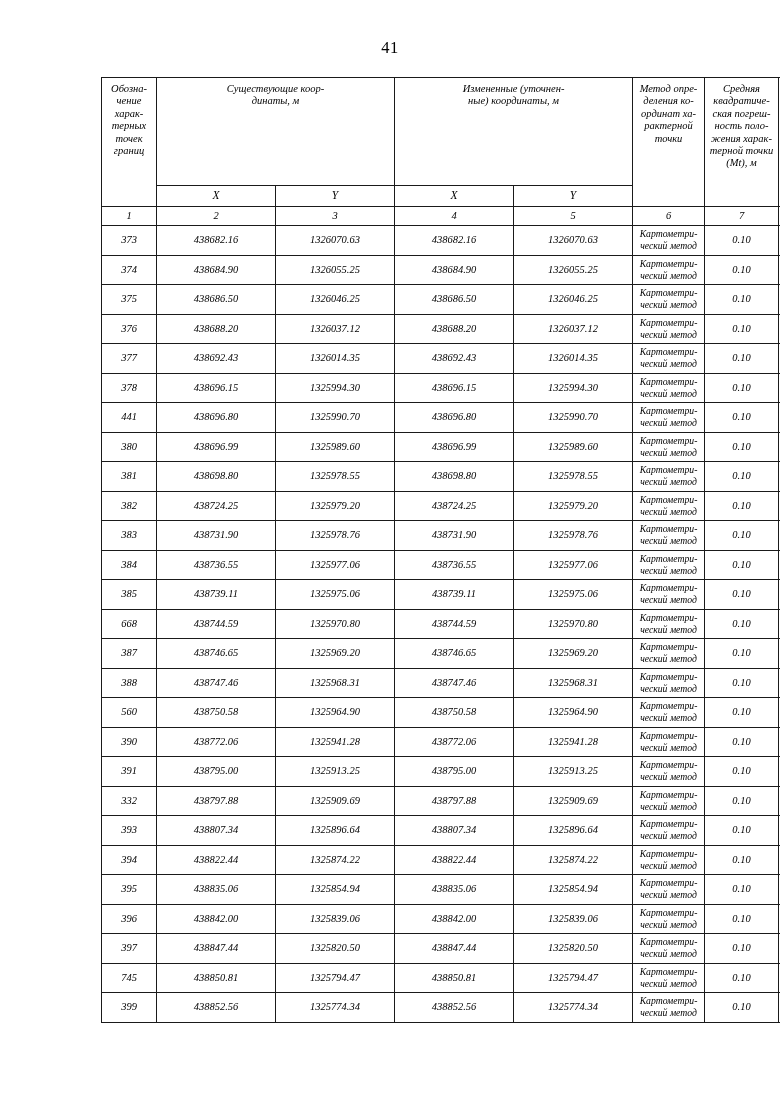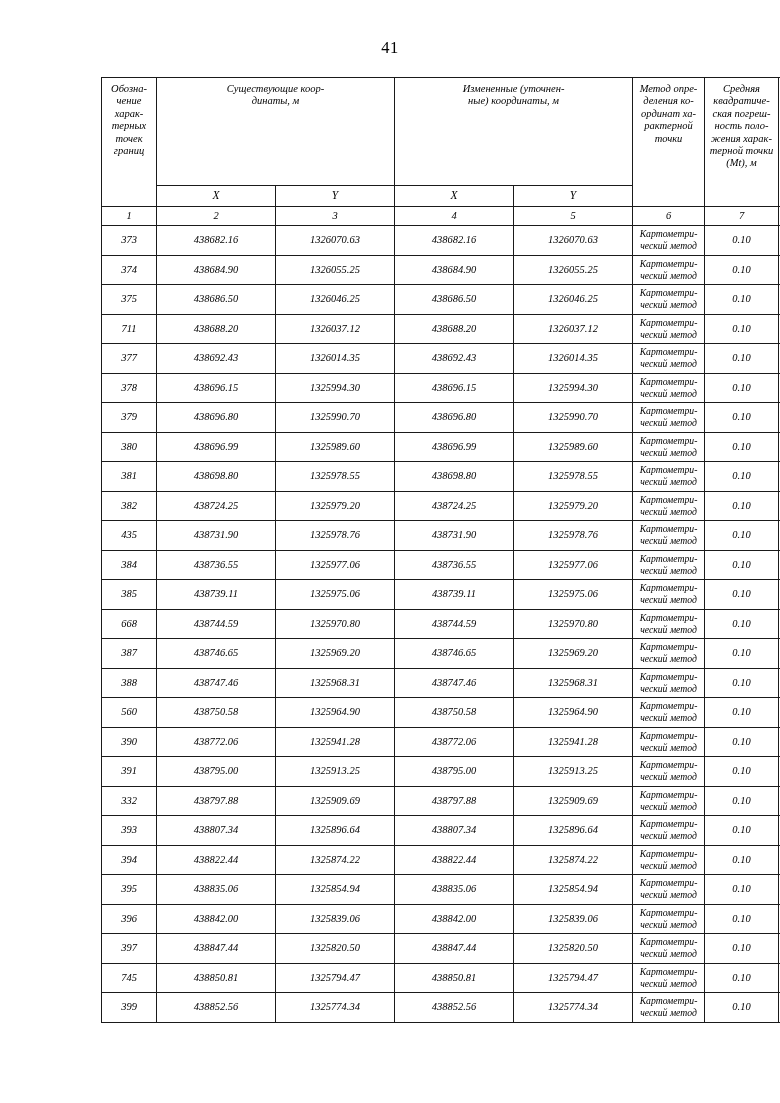--- a/index.html
+++ b/index.html
@@ -170,21 +170,21 @@
             <td class="cell">375</td>
             <td class="cell">438686.50</td>
             <td class="cell">1326046.25</td>
             <td class="cell">438686.50</td>
             <td class="cell">1326046.25</td>
             <td class="cell method">Картометри-<br>ческий метод</td>
             <td class="cell">0.10</td>
             <td class="cell dash">–</td>
           </tr>
           <tr>
-            <td class="cell">711</td>
+            <td class="cell">376</td>
             <td class="cell">438688.20</td>
             <td class="cell">1326037.12</td>
             <td class="cell">438688.20</td>
             <td class="cell">1326037.12</td>
             <td class="cell method">Картометри-<br>ческий метод</td>
             <td class="cell">0.10</td>
             <td class="cell dash">–</td>
           </tr>
           <tr>
             <td class="cell">377</td>
@@ -200,21 +200,21 @@
             <td class="cell">378</td>
             <td class="cell">438696.15</td>
             <td class="cell">1325994.30</td>
             <td class="cell">438696.15</td>
             <td class="cell">1325994.30</td>
             <td class="cell method">Картометри-<br>ческий метод</td>
             <td class="cell">0.10</td>
             <td class="cell dash">–</td>
           </tr>
           <tr>
-            <td class="cell">379</td>
+            <td class="cell">441</td>
             <td class="cell">438696.80</td>
             <td class="cell">1325990.70</td>
             <td class="cell">438696.80</td>
             <td class="cell">1325990.70</td>
             <td class="cell method">Картометри-<br>ческий метод</td>
             <td class="cell">0.10</td>
             <td class="cell dash">–</td>
           </tr>
           <tr>
             <td class="cell">380</td>
@@ -240,21 +240,21 @@
             <td class="cell">382</td>
             <td class="cell">438724.25</td>
             <td class="cell">1325979.20</td>
             <td class="cell">438724.25</td>
             <td class="cell">1325979.20</td>
             <td class="cell method">Картометри-<br>ческий метод</td>
             <td class="cell">0.10</td>
             <td class="cell dash">–</td>
           </tr>
           <tr>
-            <td class="cell">435</td>
+            <td class="cell">383</td>
             <td class="cell">438731.90</td>
             <td class="cell">1325978.76</td>
             <td class="cell">438731.90</td>
             <td class="cell">1325978.76</td>
             <td class="cell method">Картометри-<br>ческий метод</td>
             <td class="cell">0.10</td>
             <td class="cell dash">–</td>
           </tr>
           <tr>
             <td class="cell">384</td>

